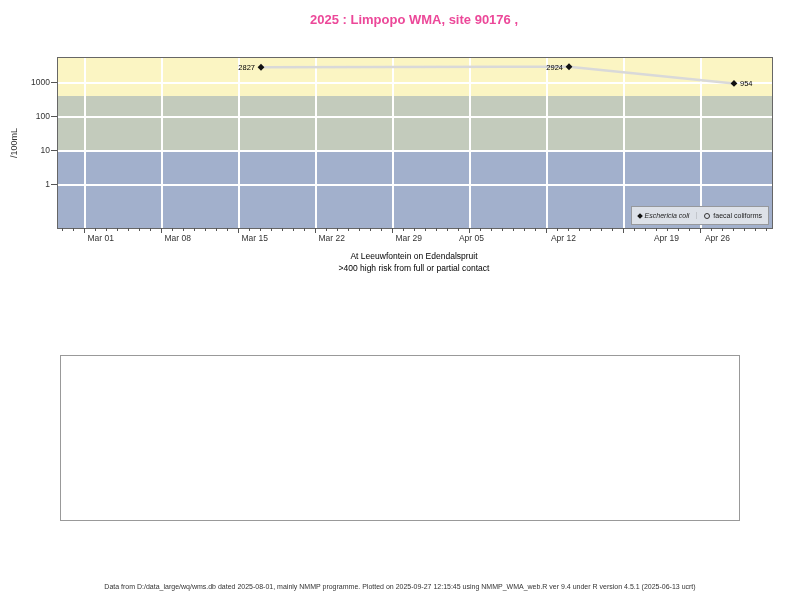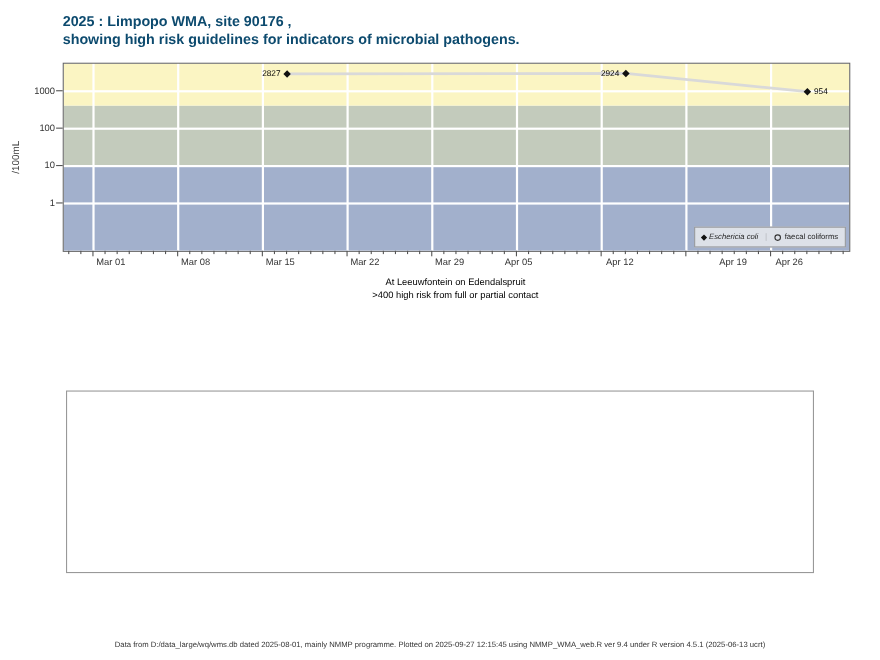--- a/index.html
+++ b/index.html
@@ -1,19 +1,19 @@
 <!DOCTYPE html>
 <html><head>
 <meta charset="utf-8">
 <style>
   html,body{margin:0;padding:0;background:#fff;}
   .page{position:relative;width:800px;height:600px;background:#fff;overflow:hidden;
         font-family:"Liberation Sans",sans-serif;}
-  .title{position:absolute;top:12px;left:57px;width:714px;
-         font-weight:bold;font-size:13px;line-height:16px;color:#0c4a6e;}
+  .title{position:absolute;top:12px;left:57px;width:714px;text-align:center;
+         font-weight:bold;font-size:13px;line-height:16px;color:#ec4899;}
   .plot{position:absolute;left:57px;top:57px;width:714px;height:170px;
         border:1px solid #666;overflow:hidden;background:#fff;}
   .band{position:absolute;left:0;width:100%;}
   .hgrid{position:absolute;left:0;width:100%;height:2px;background:#fff;}
   .vgrid{position:absolute;top:0;height:100%;width:2px;background:#fff;}
   .series-svg{position:absolute;left:0;top:0;z-index:3;}
   .ptlab{position:absolute;z-index:4;font-size:7.5px;color:#000;white-space:nowrap;}
   .legend{position:absolute;right:3px;bottom:3px;z-index:10;height:17px;
           display:flex;align-items:center;background:#dde1e8;border:1px solid #96989c;
           font-size:7px;color:#222;padding:0 6px;}
@@ -39,21 +39,20 @@
   .footer{position:absolute;top:583px;left:0;width:800px;text-align:center;
           font-size:7px;color:#333;}
 </style>
 </head>
 <body>
 
 <div class="page">
 
   <div class="title">
     <div>2025 : Limpopo WMA, site 90176 ,</div>
-    <div>showing high risk guidelines for indicators of microbial pathogens.</div>
   </div>
 
   <div class="ylab">/100mL</div>
 
   <div class="plot">
     <div class="legend">
       <div class="legend-item">
         <span class="lg-diamond"></span>
         <span class="legend-label">Eschericia coli</span>
       </div>

